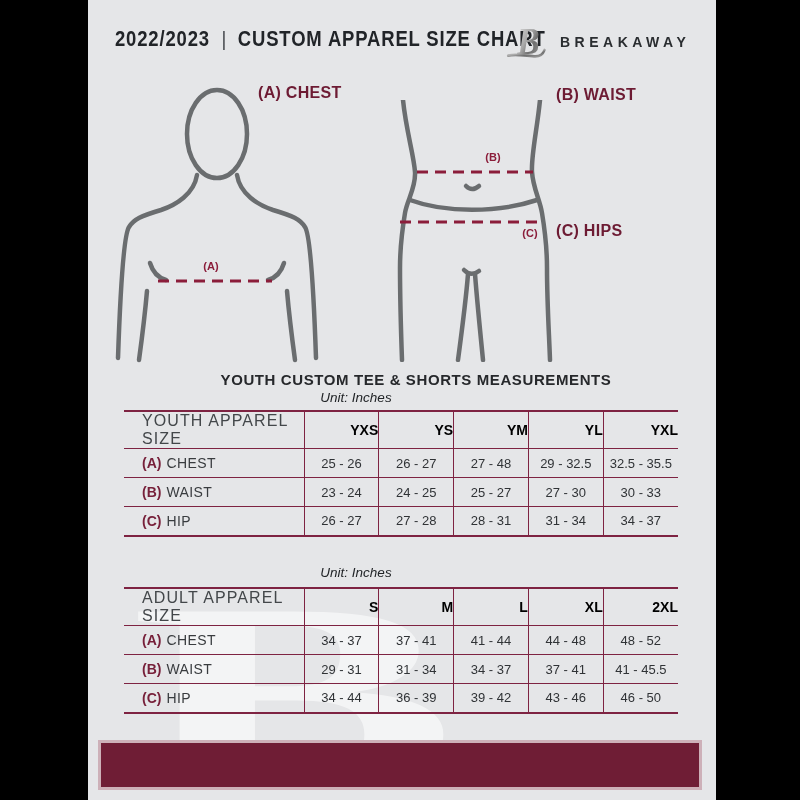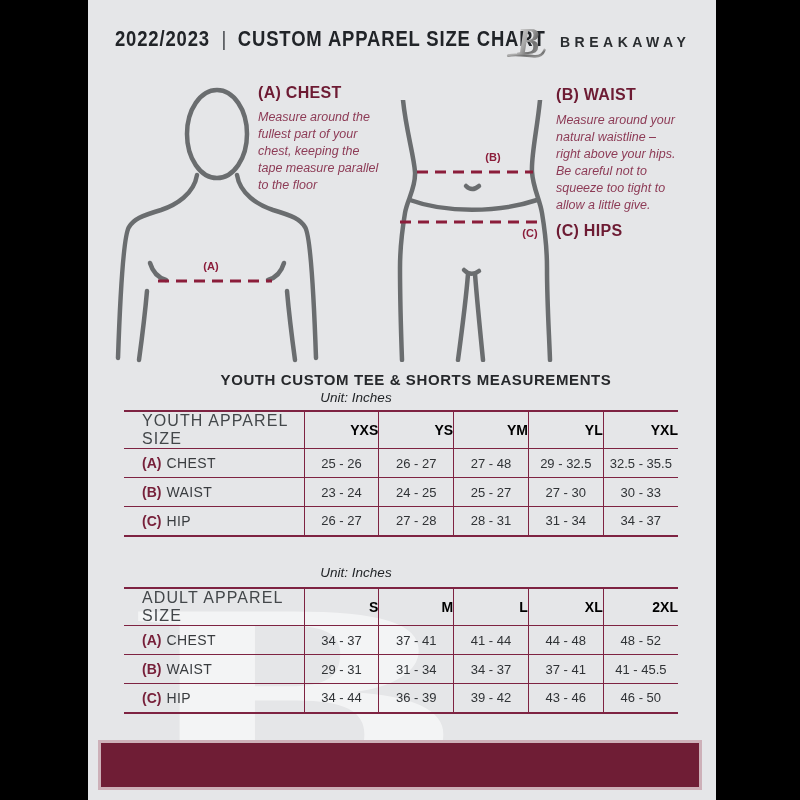--- a/index.html
+++ b/index.html
@@ -133,32 +133,21 @@
       <path class="sil" stroke-width="3" d="M85,174 C87,200 90,230 93,260"></path>
       <line class="dashline" x1="27" y1="72" x2="143" y2="72"></line>
       <line class="dashline" x1="10" y1="122" x2="153" y2="122"></line>
     </svg>
 
     <div class="marker marker-a">(A)</div>
     <div class="marker marker-b">(B)</div>
     <div class="marker marker-c">(C)</div>
 
     <div class="guide-heading chest-heading">(A) CHEST</div>
-    <div class="guide-body chest-body">Measure around the
-fullest part of your
-chest, keeping the
-tape measure parallel
-to the floor</div>
     <div class="guide-heading waist-heading">(B) WAIST</div>
-    <div class="guide-body waist-body">Measure around your
-natural waistline –
-right above your hips.
-Be careful not to
-squeeze too tight to
-allow a little give.</div>
     <div class="guide-heading hips-heading">(C) HIPS</div>
 
     <div class="sec-title youth-title">YOUTH CUSTOM TEE &amp; SHORTS MEASUREMENTS</div>
     <div class="sec-unit youth-unit">Unit: Inches</div>
 
     <table class="size-table youth-table">
       <colgroup>
           <col style="width:180px">
           <col style="width:74.8px">
           <col style="width:74.8px">

